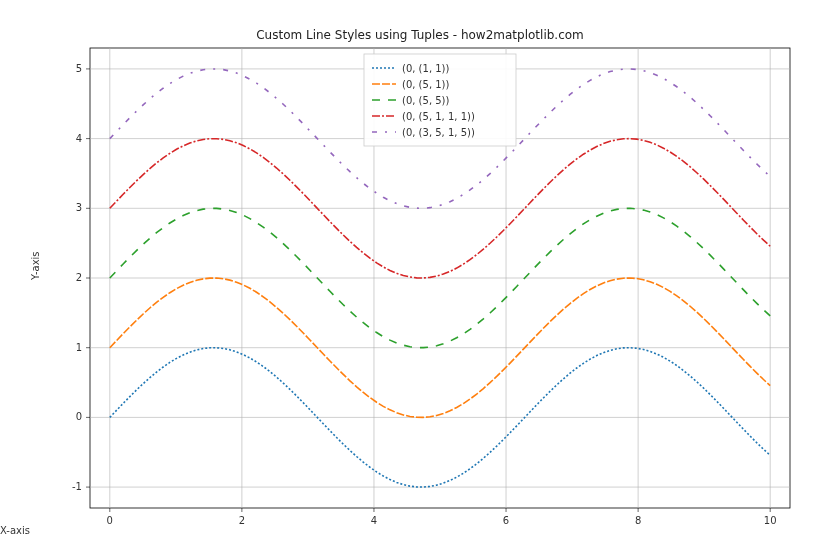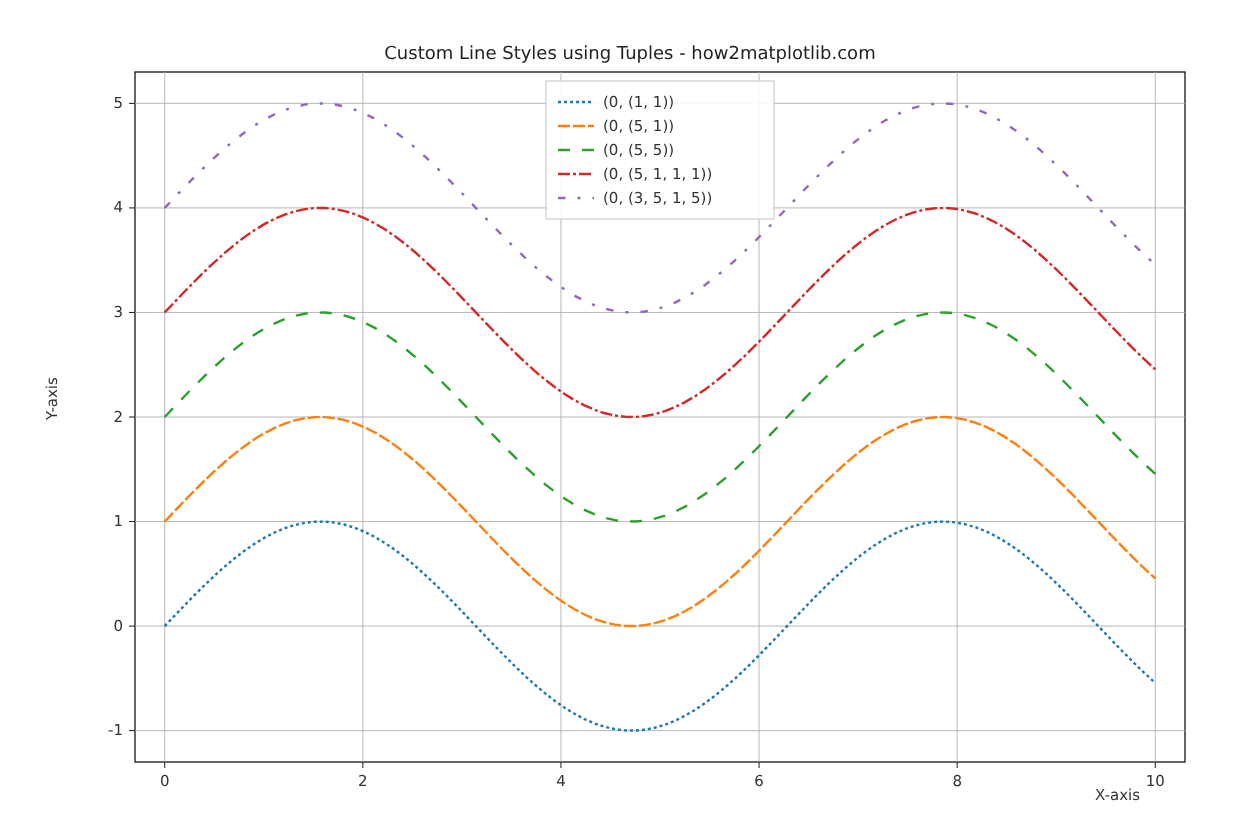--- a/index.html
+++ b/index.html
@@ -32,21 +32,21 @@
     top: 280px;
     transform: rotate(-90deg);
     transform-origin: left top;
     font-size: 10px;
   }
   .xlabel {
     position: absolute;
     bottom: 24px;
     left: 0;
     width: 760px;
-    text-align: right;
+    text-align: left;
     font-size: 10px;
   }
   svg.plot {
     position: absolute;
     left: 0;
     top: 0;
     width: 840px;
     height: 560px;
   }
   .grid-line { stroke: #b0b0b0; stroke-width: 0.6; }

